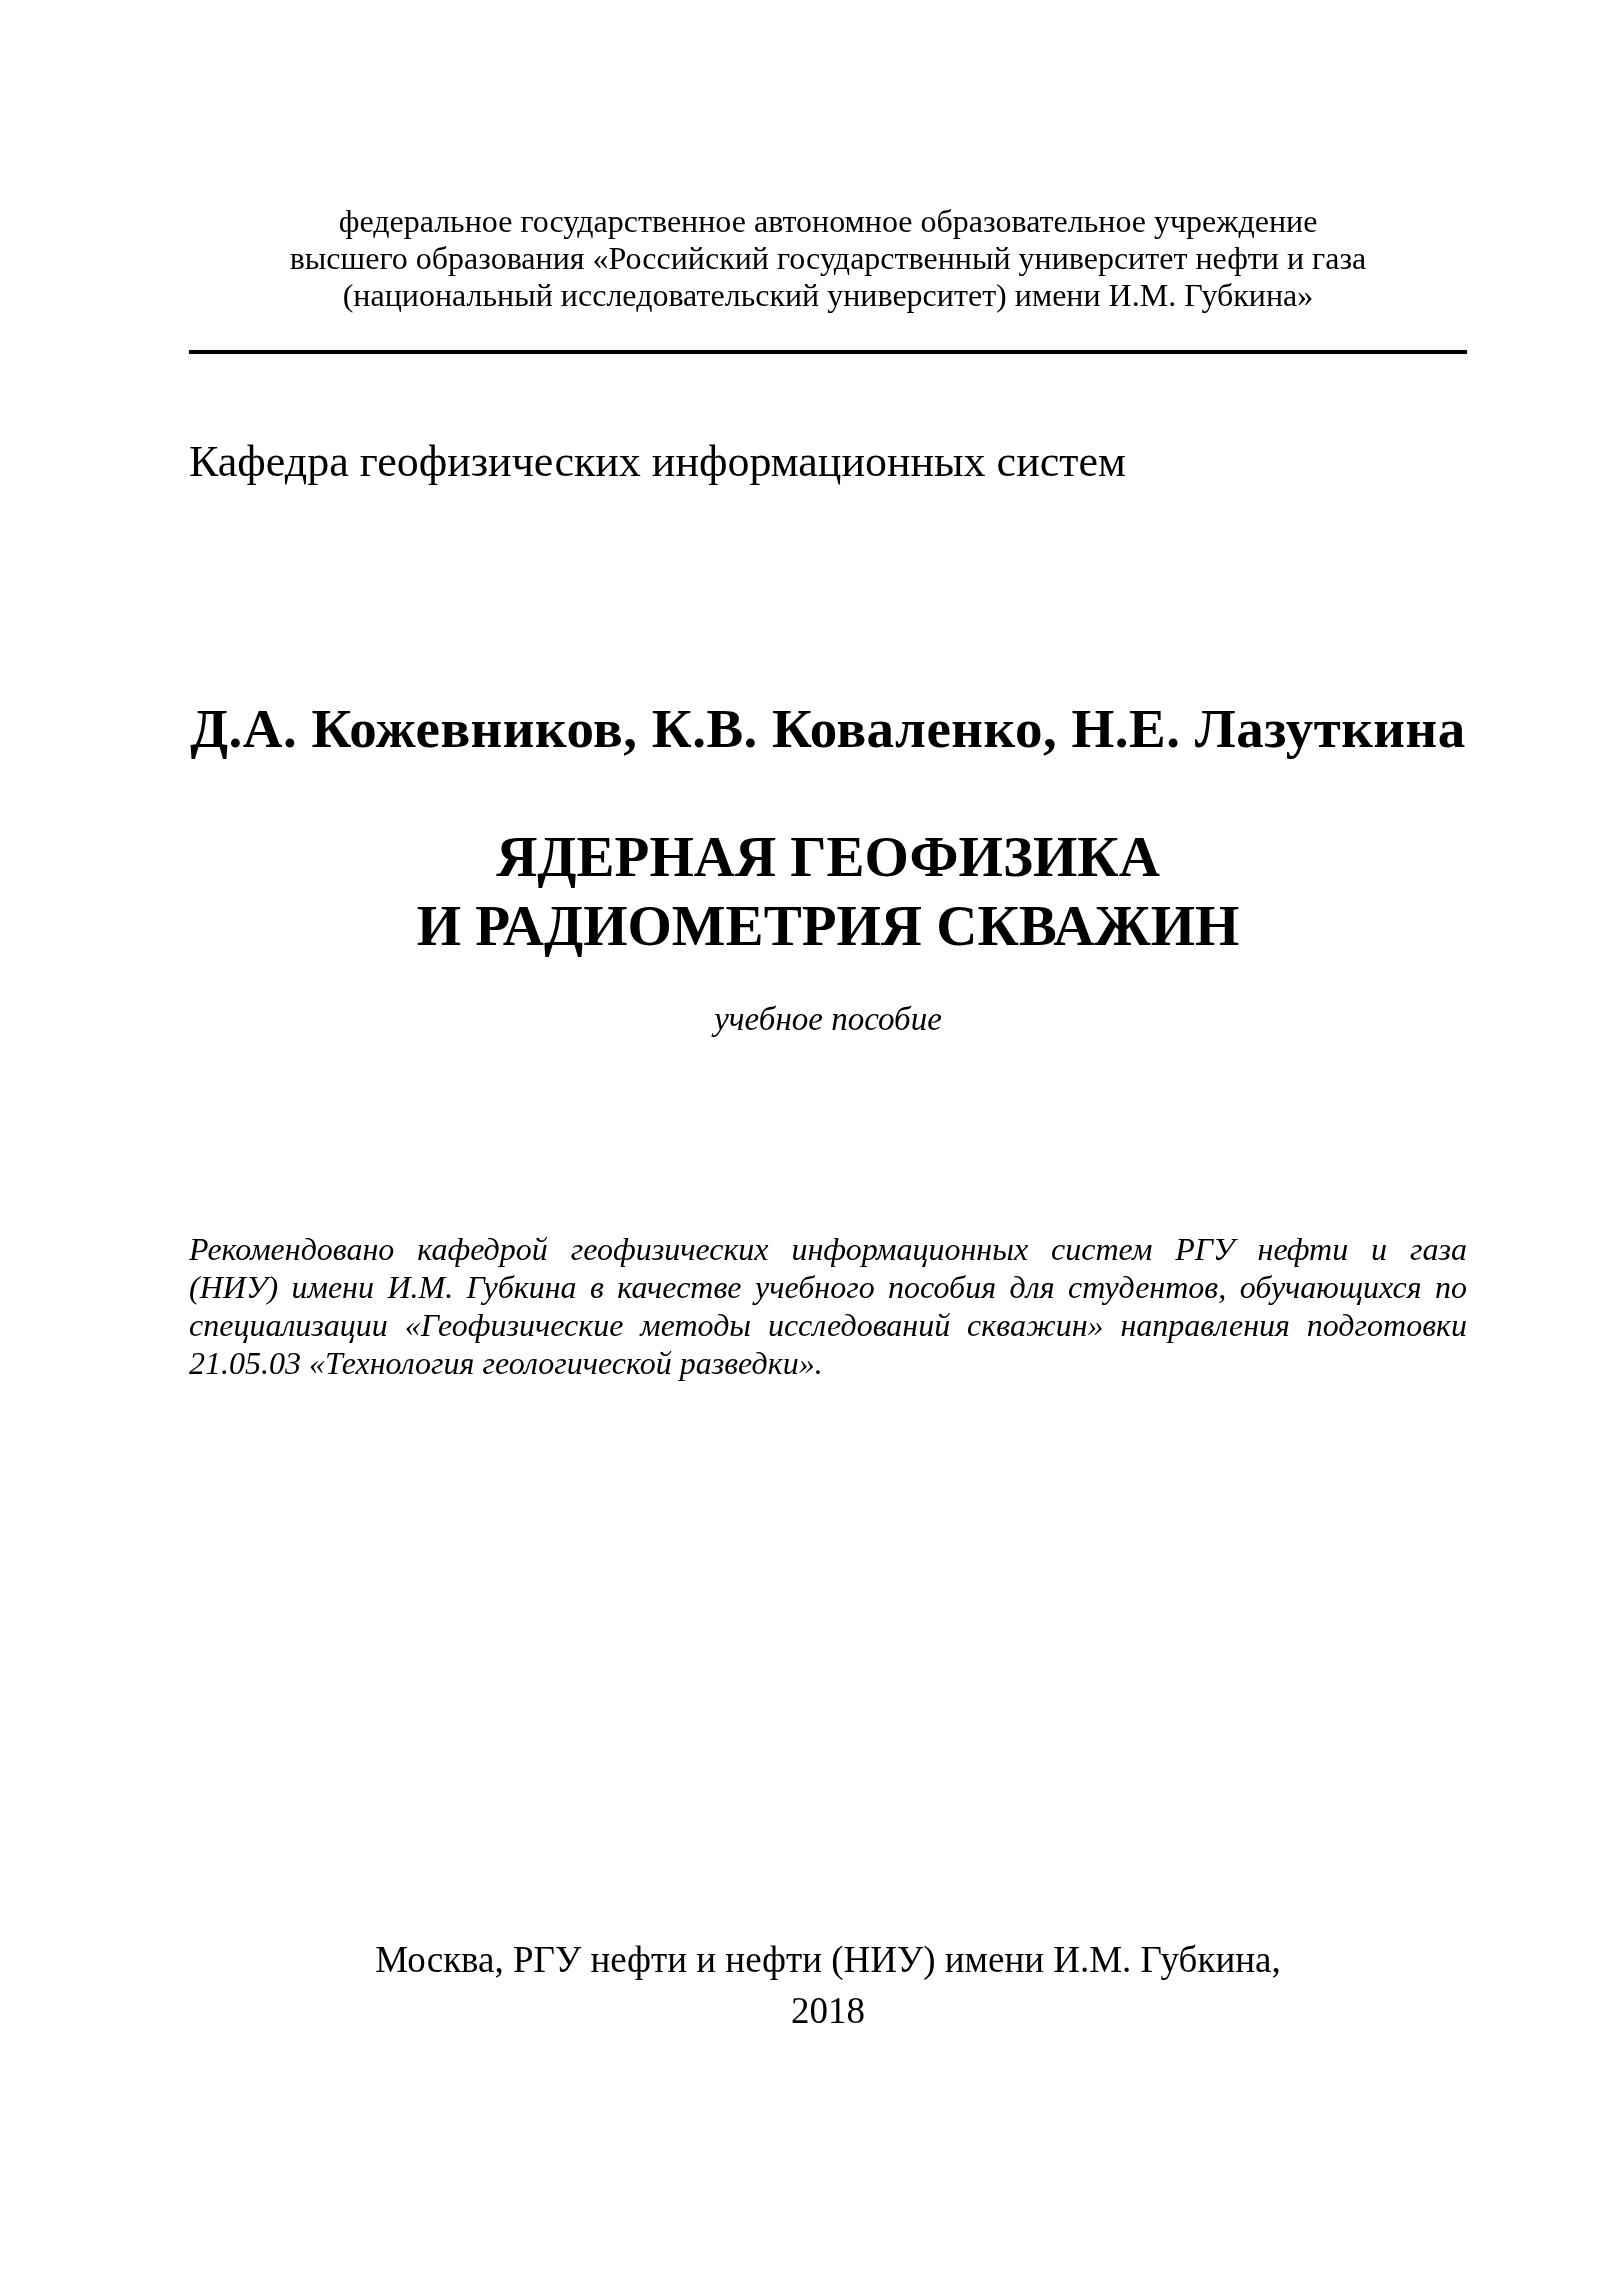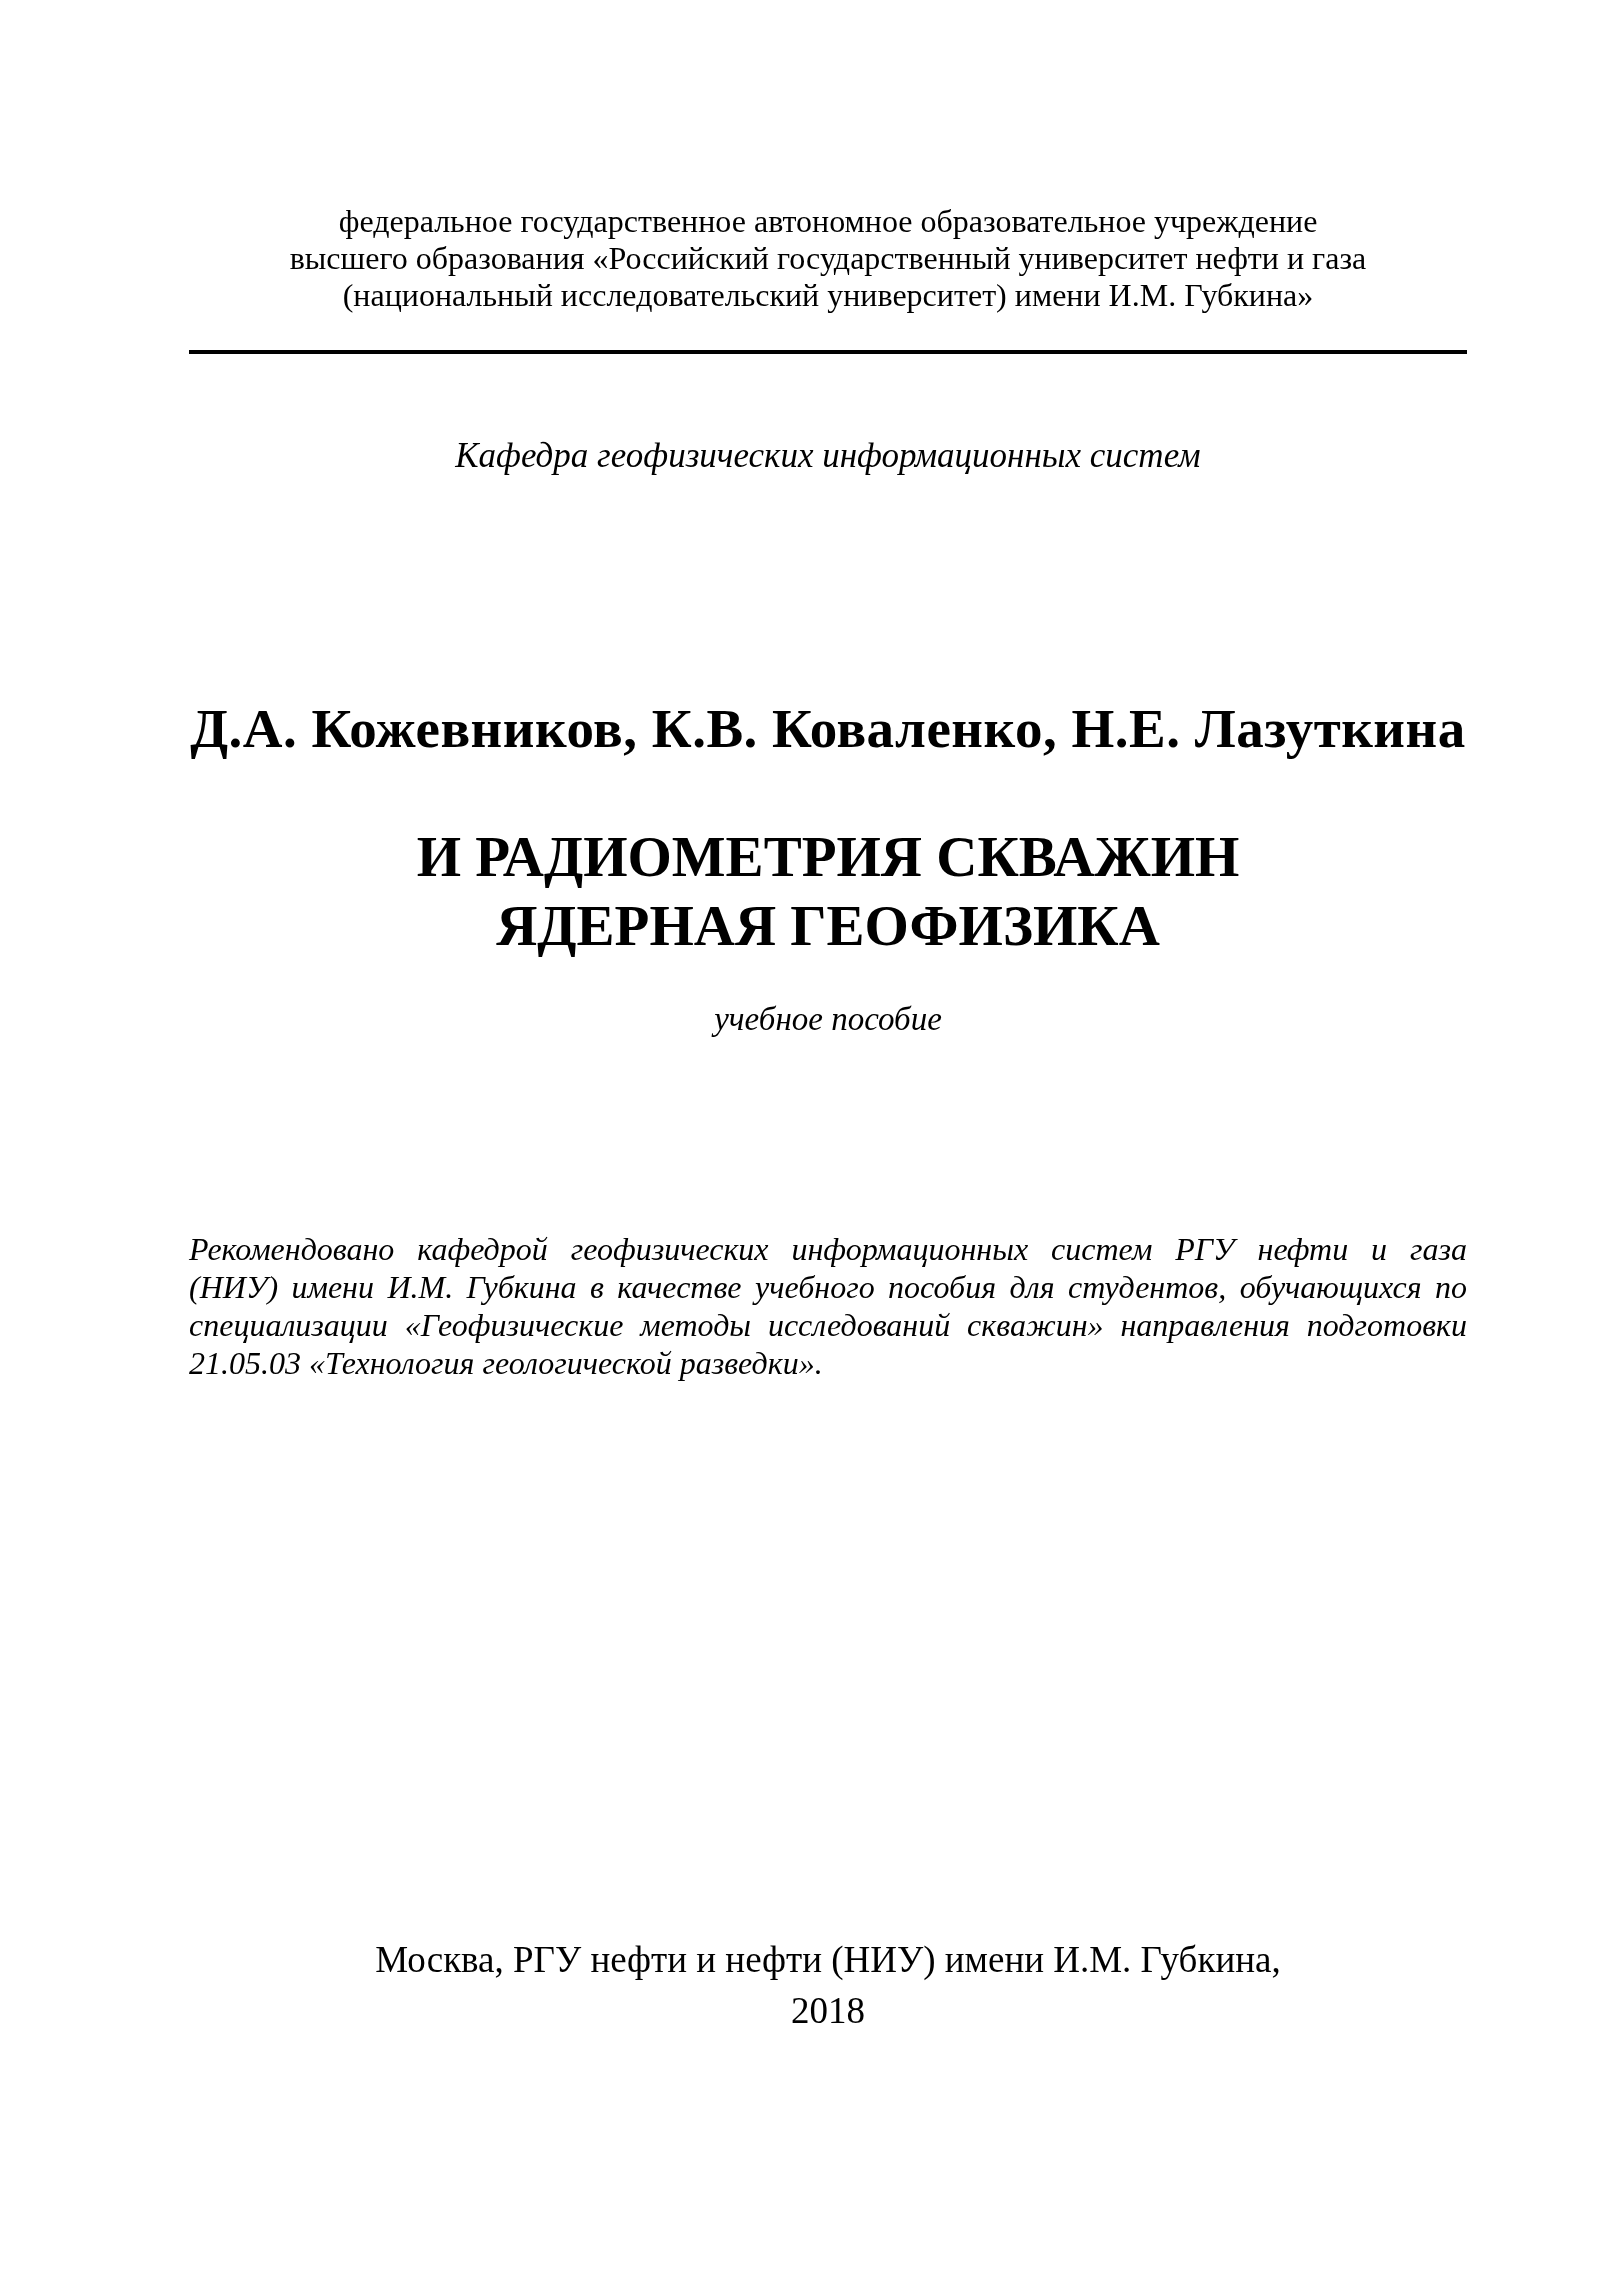--- a/index.html
+++ b/index.html
@@ -28,23 +28,21 @@
     line-height: 37px;
     text-align: center;
   }
   .divider {
     top: 343px;
     height: 3.9px;
     background: #000000;
   }
   .department {
     top: 429px;
-    font-size: 35px;
-    text-align: center;
-    font-style: italic;
+    font-size: 44px;
   }
   .authors {
     top: 690px;
     font-size: 55px;
     font-weight: bold;
     text-align: center;
     letter-spacing: 0.5px;
   }
   .book-title {
     top: 815px;
@@ -92,22 +90,22 @@
     <div>(национальный исследовательский университет) имени И.М. Губкина»</div>
   </div>
 
   <div class="block divider"></div>
 
   <div class="block department">Кафедра геофизических информационных систем</div>
 
   <div class="block authors">Д.А. Кожевников, К.В. Коваленко, Н.Е. Лазуткина</div>
 
   <div class="block book-title">
+    <div>ЯДЕРНАЯ ГЕОФИЗИКА</div>
     <div>И РАДИОМЕТРИЯ СКВАЖИН</div>
-    <div>ЯДЕРНАЯ ГЕОФИЗИКА</div>
   </div>
 
   <div class="block subtitle">учебное пособие</div>
 
   <div class="block recommendation">
     <div class="rec-line">Рекомендовано кафедрой геофизических информационных систем РГУ нефти и газа</div>
     <div class="rec-line">(НИУ) имени И.М. Губкина в качестве учебного пособия для студентов, обучающихся по</div>
     <div class="rec-line">специализации «Геофизические методы исследований скважин» направления подготовки</div>
     <div class="rec-line last">21.05.03 «Технология геологической разведки».</div>
   </div>

